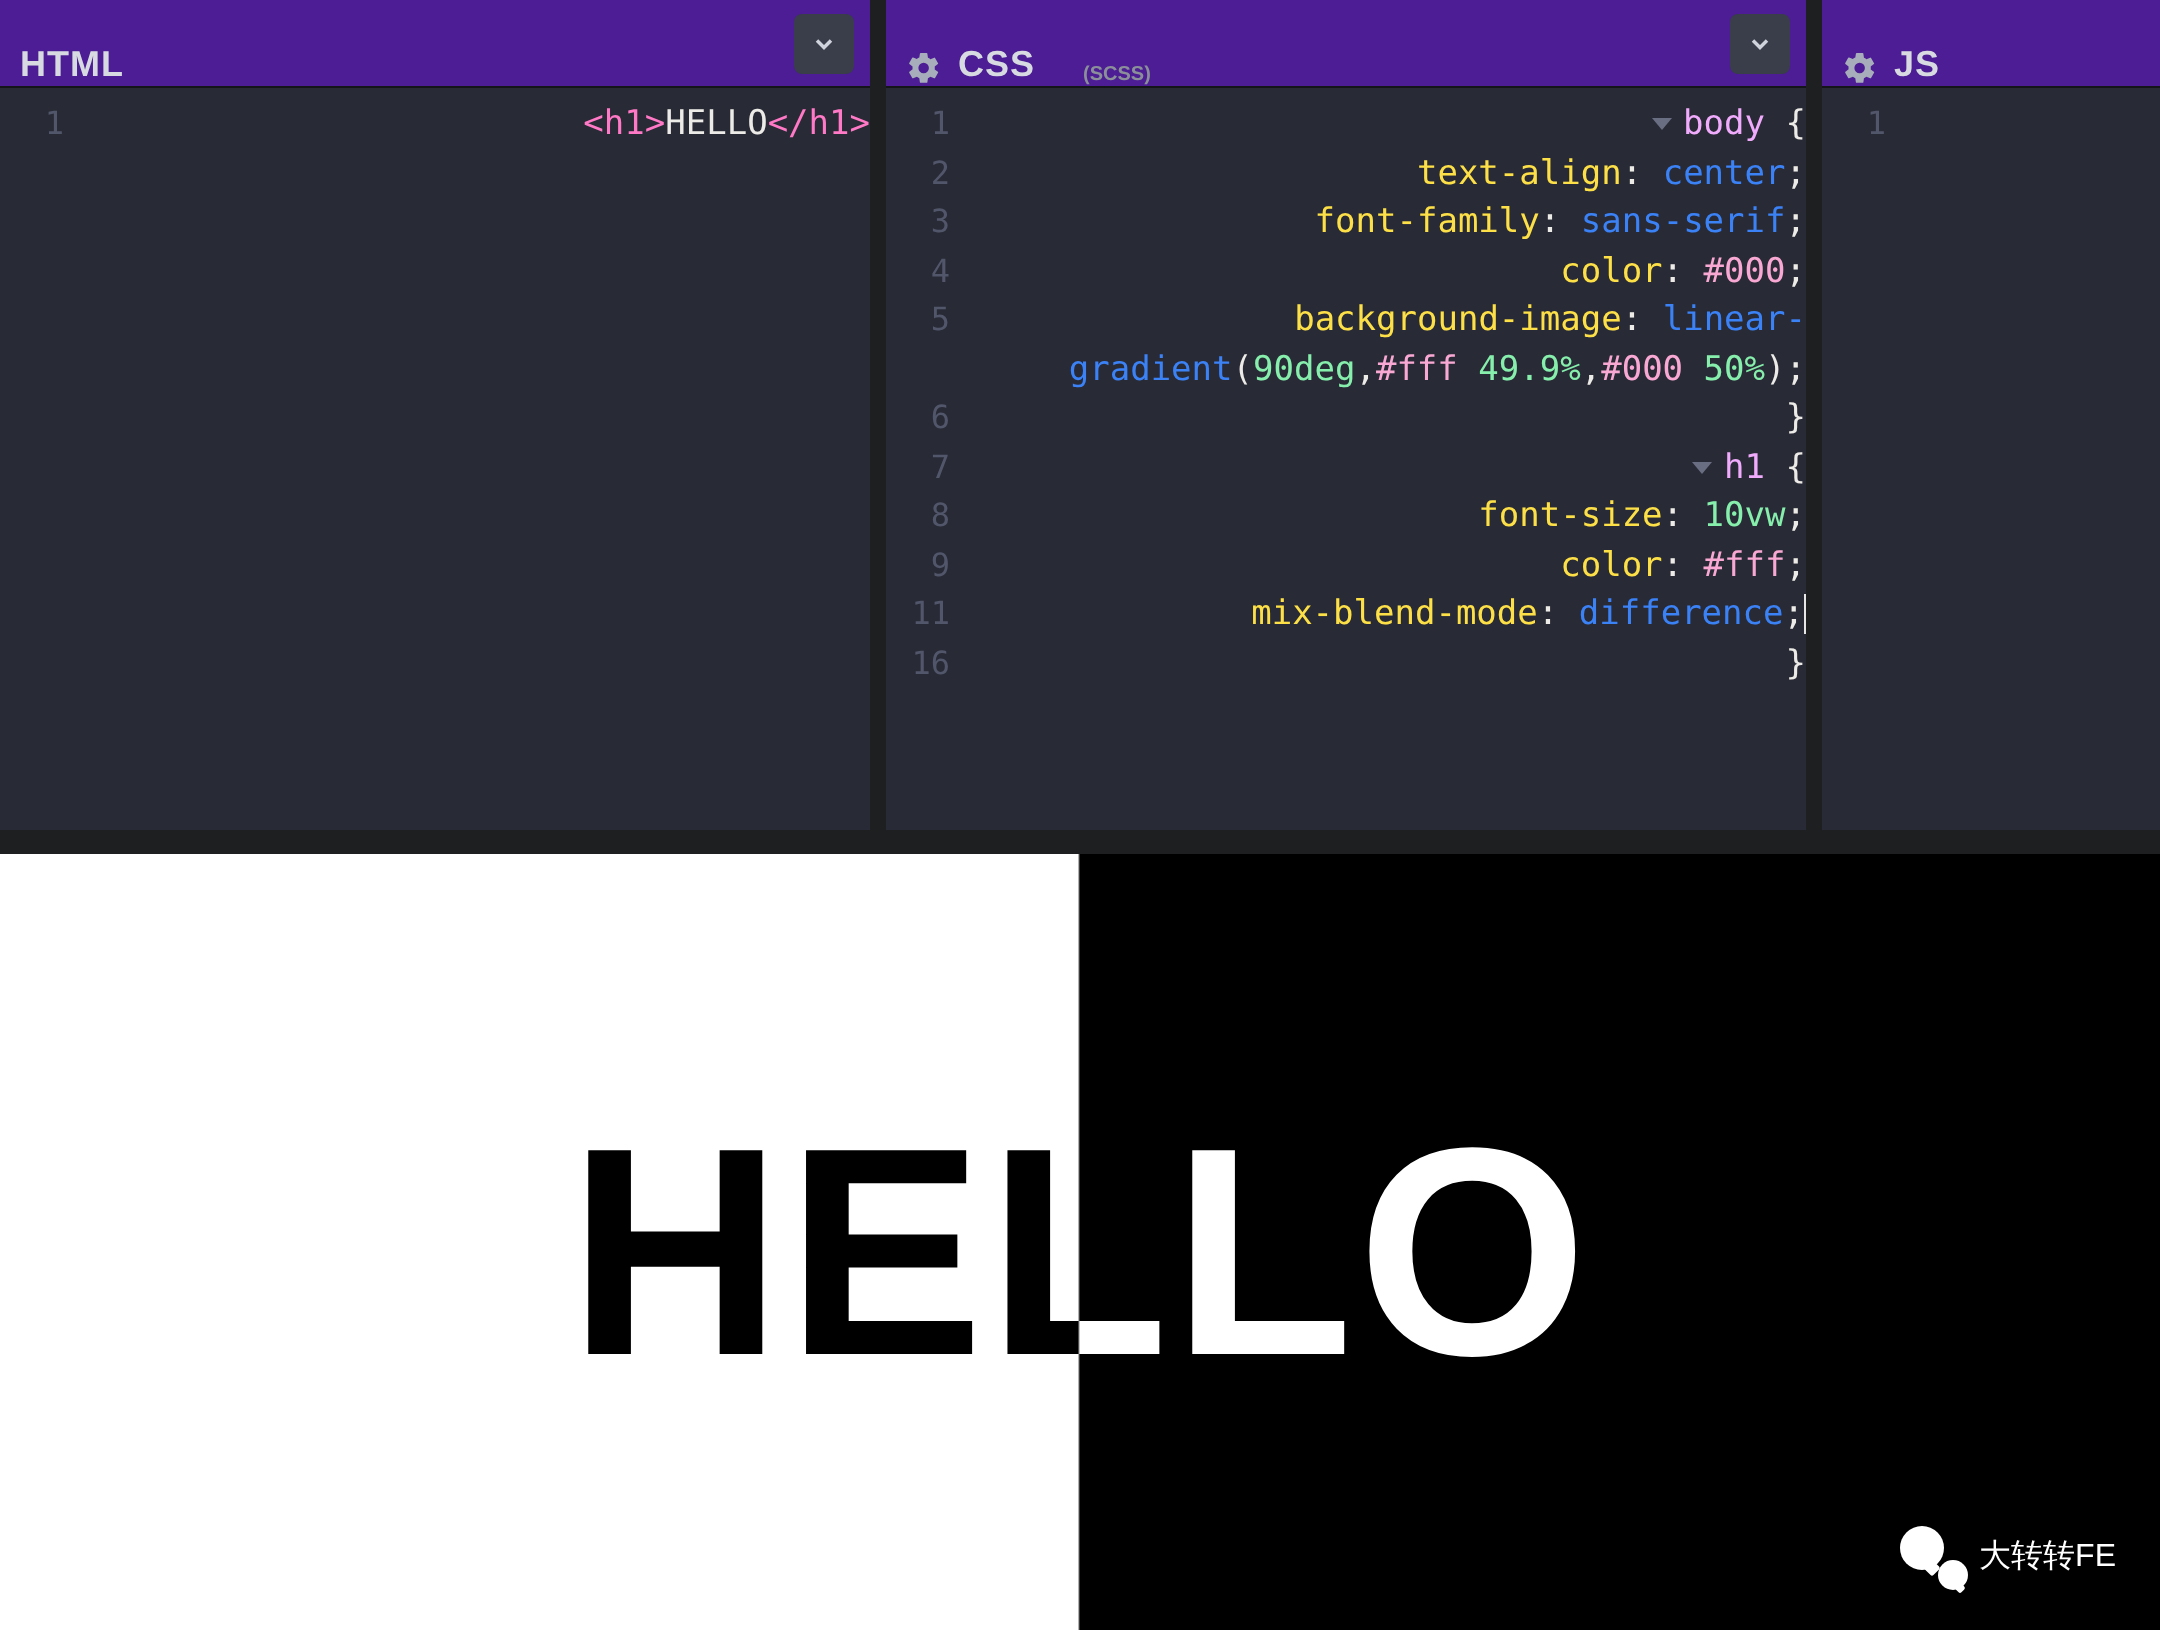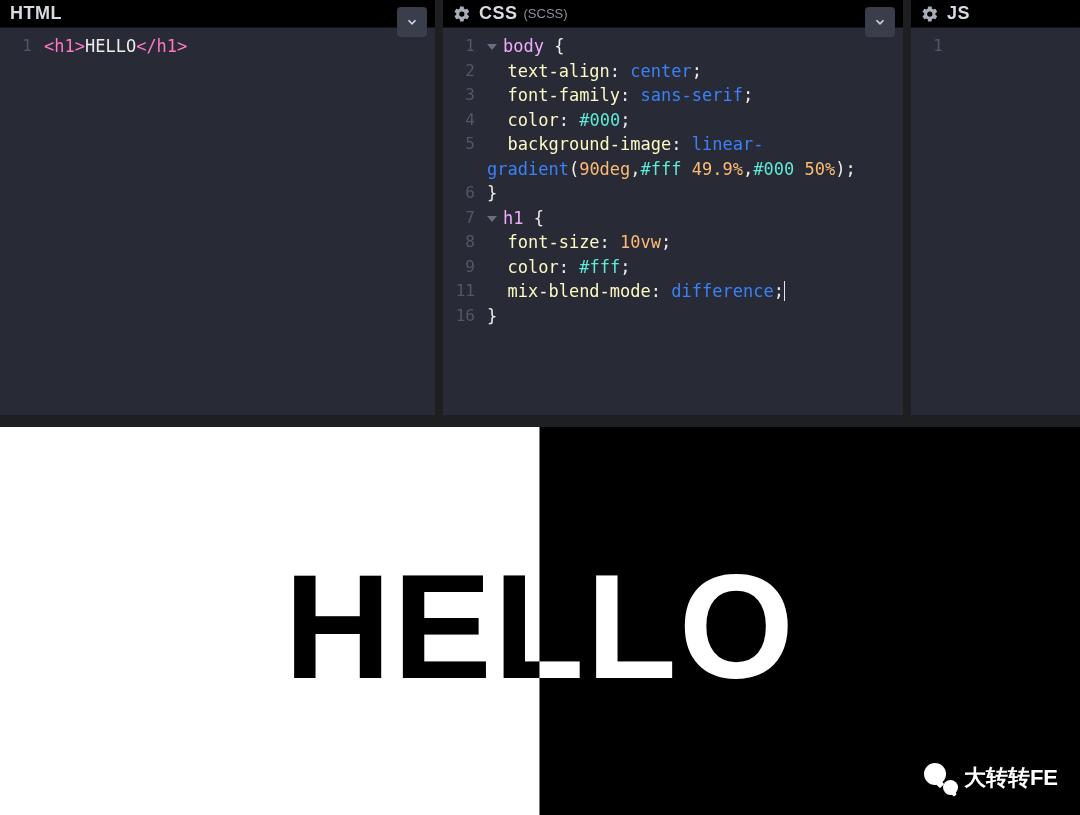--- a/index.html
+++ b/index.html
@@ -17,38 +17,38 @@
     flex-direction:column;
     margin-right:8px;
     position:relative;
   }
   .panel:last-child { margin-right:0; }
   .panel.html { width:435px; }
   .panel.css  { width:460px; }
   .panel.js   { flex:1; }
 
   .panel-header {
-    height:28px;
-    background:#000000;
-    display:flex;
-    align-items:center;
+    height:44px;
+    background:#4c1d95;
+    display:flex;
+    align-items:flex-end;
     color:#d7dae0;
     font-size:18px;
     font-weight:700;
     padding:0 10px;
     position:relative;
     border-bottom:1px solid #14151a;
   }
   .panel-header .gear {
     width:18px; height:18px; margin-right:8px;
     color:#a7adba;
   }
   .panel-header .title { letter-spacing:0.5px; }
   .panel-header .subtitle {
-    font-weight:400; font-size:13px; color:#8a8f99; margin-left:6px;
+    font-weight:700; font-size:10px; color:#8a8f99; margin-left:24px;
   }
   .panel-header .chevron {
     position:absolute; right:8px; top:7px;
     width:30px; height:30px;
     background:#3a3d4a;
     border-radius:4px;
     display:flex; align-items:center; justify-content:center;
     color:#cfd3dc;
   }
   .panel-header .chevron svg { width:14px; height:14px; }
@@ -70,32 +70,32 @@
     padding-right:8px;
     user-select:none;
     font-size:16px;
   }
   .gutter div { height:24.5px; }
   .code {
     flex:1;
     white-space:pre;
     padding-left:4px;
   }
-  .code .line { height:24.5px; white-space:pre-wrap; word-break:break-all; }
+  .code .line { height:24.5px; white-space:pre-wrap; word-break:break-all;text-align:right; }
 
   
   .c-tag    { color:#ff79c6; }   
   .c-text   { color:#ecebe7; }
   .c-sel    { color:#f0abfc; }   
   .c-brace  { color:#ecebe7; }
-  .c-prop   { color:#fef9c3; }   
+  .c-prop   { color:#fde047; }   
   .c-punc   { color:#ecebe7; }
   .c-val    { color:#3b82f6; }   
-  .c-num    { color:#fdba74; }   
-  .c-hex    { color:#5eead4;margin-top:20px; }   
+  .c-num    { color:#86efac; }   
+  .c-hex    { color:#f9a8d4;margin-top:20px; }   
   .c-cursor { border-right:1px solid #e6e6e6; }
 
   .fold {
     display:inline-block;
     width:0; height:0;
     margin-right:6px;
     vertical-align:middle;
   }
   .fold.down {
     border-left:5px solid transparent;
@@ -131,22 +131,22 @@
     font-family:Arial, sans-serif;
   }
 
   .watermark {
     position:absolute;
     right:22px;
     bottom:22px;
     display:flex;
     align-items:center;
     color:#fff;
-    font-size:22px;
-    font-weight:700;
+    font-size:16px;
+    font-weight:400;
     font-family:"PingFang SC","Microsoft YaHei",sans-serif;
     justify-content:flex-end;
   }
   .watermark .bubble {
     position:relative;
     width:30px; height:30px;
     margin-right:10px;
   }
   .watermark .bubble .b1,
   .watermark .bubble .b2 {

